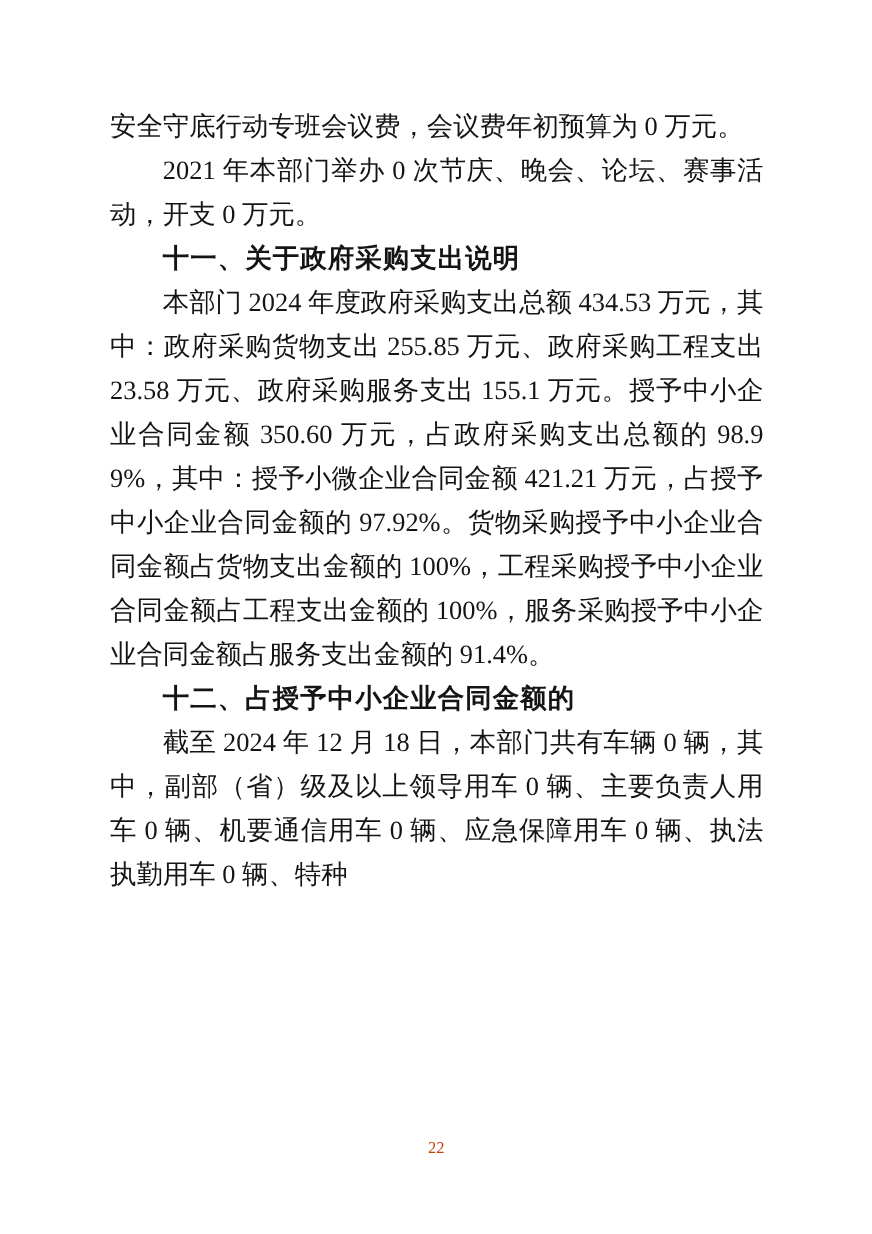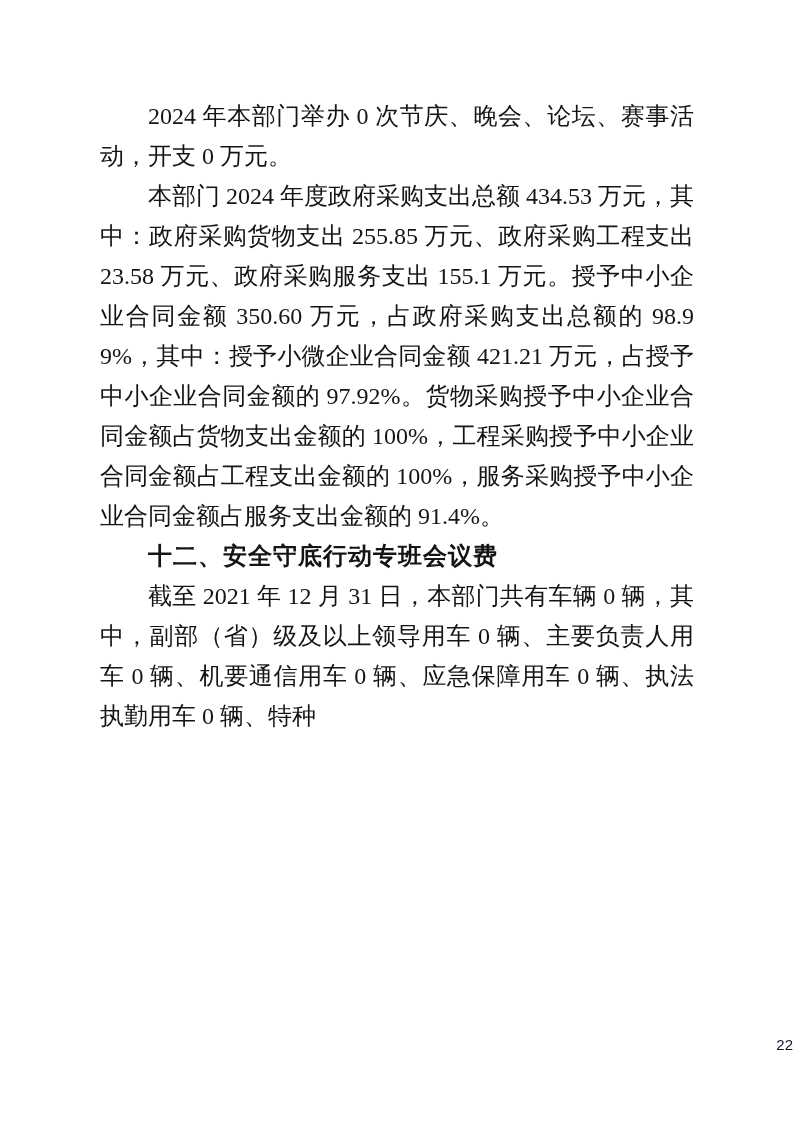--- a/index.html
+++ b/index.html
@@ -40,30 +40,32 @@
     font-weight: bold;
     text-align: left;
     text-indent: 2em;
     letter-spacing: 1px;
   }
   .page-number {
     position: absolute;
     left: 0;
     top: 1036px;
     width: 100%;
-    text-align: right;
+    text-align: center;
     font-size: 15px;
-    font-family: Liberation Sans, sans-serif;
-    color: #0f172a;
+    font-family: Liberation Serif, serif;
+    color: #c2410c;
   }
 </style>
 </head>
 <body>
 
 <div class="page">
   <main class="doc-body">
-      <p class="paragraph">2024 年本部门举办 0 次节庆、晚会、论坛、赛事活动，开支 0 万元。</p>
+      <p class="paragraph-continuation">安全守底行动专班会议费，会议费年初预算为 0 万元。</p>
+      <p class="paragraph">2021 年本部门举办 0 次节庆、晚会、论坛、赛事活动，开支 0 万元。</p>
+      <p class="heading">十一、关于政府采购支出说明</p>
       <p class="paragraph">本部门 2024 年度政府采购支出总额 434.53 万元，其中：政府采购货物支出 255.85 万元、政府采购工程支出 23.58 万元、政府采购服务支出 155.1 万元。授予中小企业合同金额 350.60 万元，占政府采购支出总额的 98.99%，其中：授予小微企业合同金额 421.21 万元，占授予中小企业合同金额的 97.92%。货物采购授予中小企业合同金额占货物支出金额的 100%，工程采购授予中小企业合同金额占工程支出金额的 100%，服务采购授予中小企业合同金额占服务支出金额的 91.4%。</p>
-      <p class="heading">十二、安全守底行动专班会议费</p>
-      <p class="paragraph">截至 2021 年 12 月 31 日，本部门共有车辆 0 辆，其中，副部（省）级及以上领导用车 0 辆、主要负责人用车 0 辆、机要通信用车 0 辆、应急保障用车 0 辆、执法执勤用车 0 辆、特种</p>
+      <p class="heading">十二、占授予中小企业合同金额的</p>
+      <p class="paragraph">截至 2024 年 12 月 18 日，本部门共有车辆 0 辆，其中，副部（省）级及以上领导用车 0 辆、主要负责人用车 0 辆、机要通信用车 0 辆、应急保障用车 0 辆、执法执勤用车 0 辆、特种</p>
     </main>
   <div class="page-number">22</div>
 </div>
 
 </body></html>

